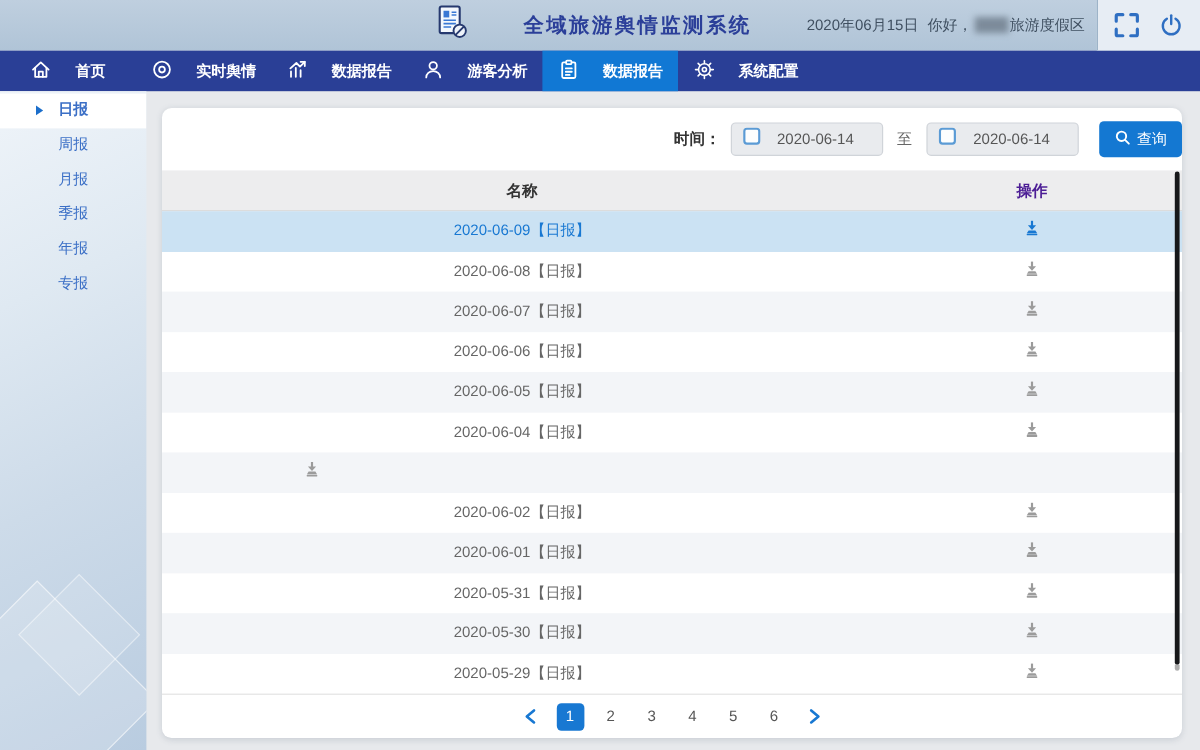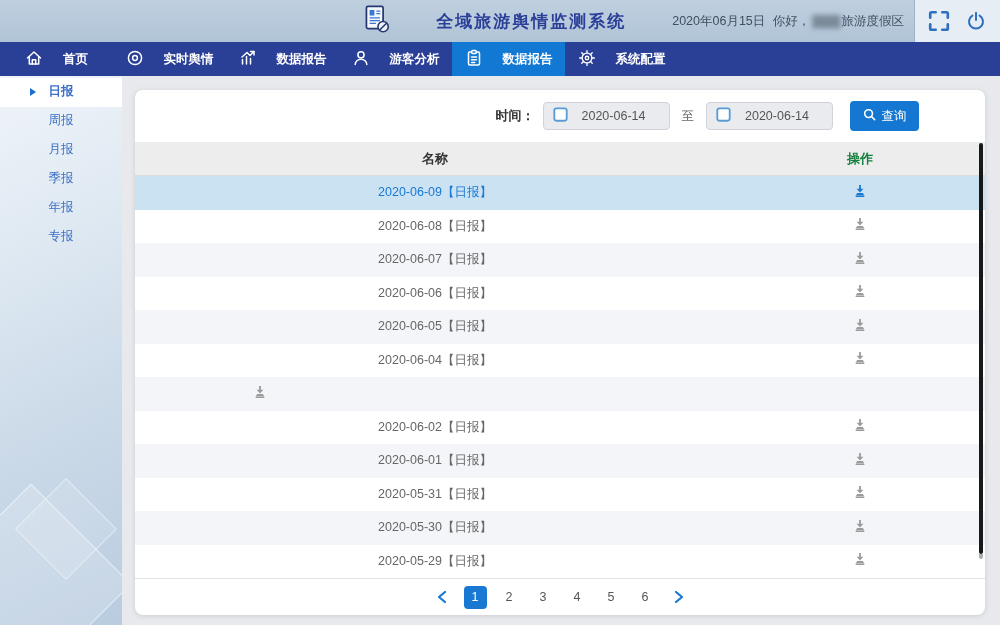--- a/index.html
+++ b/index.html
@@ -27,31 +27,31 @@
   .sidebar::before { content:""; position:absolute; left:-40px; bottom:-30px; width:140px; height:140px; border:1px solid rgba(255,255,255,.55); background:rgba(255,255,255,.18); transform:rotate(45deg); }
   .sidebar::after { content:""; position:absolute; left:30px; bottom:60px; width:70px; height:70px; border:1px solid rgba(255,255,255,.45); background:rgba(255,255,255,.12); transform:rotate(45deg); }
   .sidebar-item { position:relative; height:29px; line-height:29px; text-align:center; font-size:12.5px; color:#3b6fc6; cursor:pointer; z-index:2; }
   .sidebar-item.active { background:#fff; font-weight:bold; }
   .sidebar-item.active .side-arrow { position:absolute; left:30px; top:10px; width:0; height:0; border-left:6px solid #1b6ecb; border-top:4.5px solid transparent; border-bottom:4.5px solid transparent; }
 
   .main-area { flex:1; padding:14px 15px 10px 13px; }
   .card { background:#fff; border-radius:8px; height:100%; box-shadow:0 1px 5px rgba(70,90,110,.18); display:flex; flex-direction:column; position:relative; }
 
   
-  .filter-bar { height:52px; display:flex; align-items:center; justify-content:flex-end; padding-right:66px; }
+  .filter-bar { height:52px; display:flex; align-items:center; justify-content:flex-end; }
   .filter-label { font-size:13px; font-weight:bold; color:#333; margin-right:8px; }
   .date-input { width:127px; height:28px; background:#e9ebee; border:1px solid #d0d4d9; border-radius:4px; display:flex; align-items:center; padding:0 9px; cursor:pointer; }
   .date-input .val { flex:1; text-align:center; font-size:12.5px; color:#555; }
   .to-label { font-size:12.5px; color:#666; margin:0 12px; }
   .search-btn { width:69px; height:30px; background:#1478d2; border:none; border-radius:4px; color:#fff; font-size:12.5px; display:flex; align-items:center; justify-content:center; gap:6px; margin-left:17px; cursor:pointer; font-family:inherit; }
 
   
   .table-head { height:34px; background:#ededee; border-bottom:1px solid #dcdcdc; display:flex; }
   .th-name { width:70.6%; line-height:33px; text-align:center; font-size:13px; color:#333; font-weight:bold; }
-  .th-op   { width:29.4%; line-height:33px; text-align:center; font-size:13px; color:#15803d; font-weight:bold; }
+  .th-op   { width:29.4%; line-height:33px; text-align:center; font-size:13px; color:#4c1d95; font-weight:bold; }
   .table-body { flex:1; display:flex; flex-direction:column;justify-content:center; }
   .t-row { flex:1; display:flex; align-items:center; background:#fff; }
   .t-row:nth-child(odd):not(.selected) { background:#f3f5f8; }
   .t-row.selected { background:#cbe2f3; }
   .td-name { width:70.6%; text-align:center; font-size:12.5px; color:#666; cursor:pointer; }
   .t-row.selected .td-name { color:#1878d2; }
   .td-op { width:29.4%; text-align:center; }
   .dl-btn { display:inline-flex; cursor:pointer; }
   .dl-btn svg { fill:#9b9b9b; }
   .t-row.selected .dl-btn svg { fill:#1878d2; }

